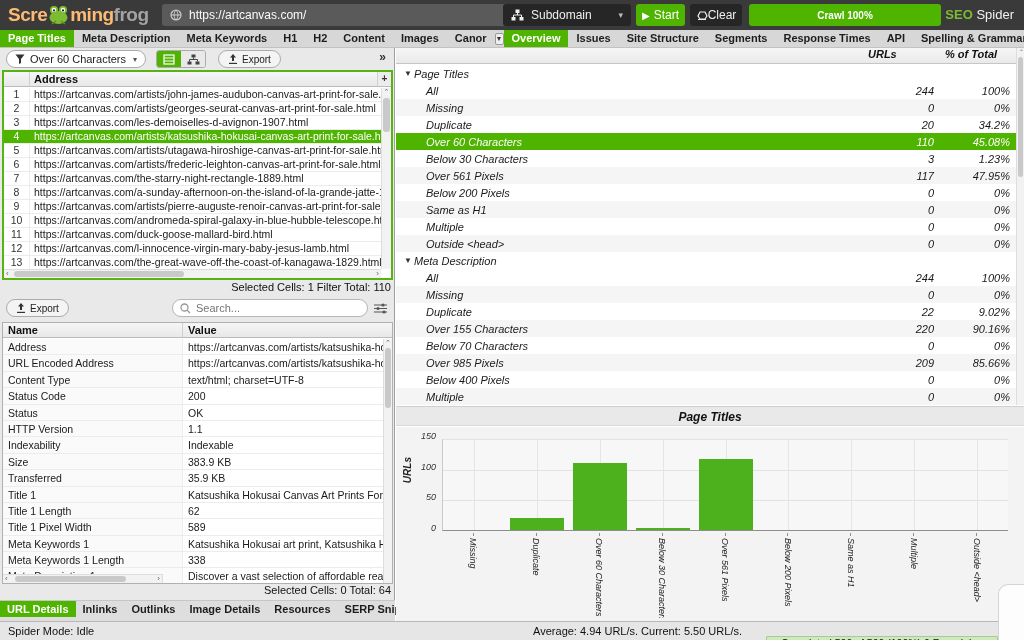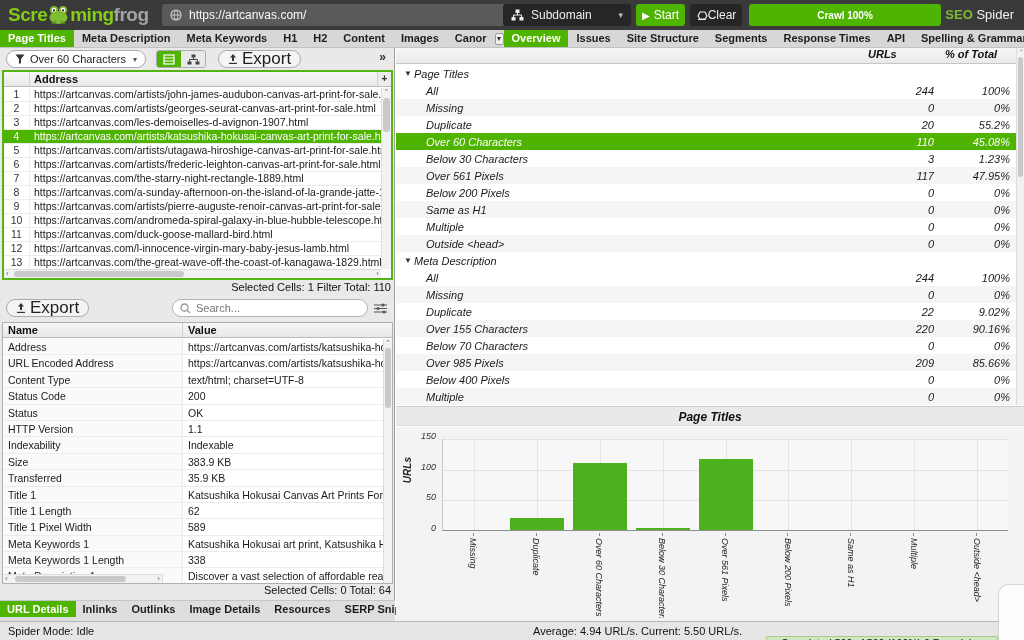--- a/index.html
+++ b/index.html
@@ -2,21 +2,21 @@
 <html><head>
 <meta charset="utf-8">
 <style>
   * { margin:0; padding:0; box-sizing:border-box; }
   body { font-family:"Liberation Sans", sans-serif; background:#888; }
   #app { position:relative; width:1024px; height:640px; background:#fff; overflow:hidden; }
 
   
   .topbar { position:absolute; left:0; top:0; width:1024px; height:30px; background:#3a3a3a; display:flex; align-items:center; }
   .logo { display:flex; align-items:center; margin-left:8px; font-size:19px; font-weight:bold; letter-spacing:-0.5px; }
-  .logo .white { color:#84cc16; }
+  .logo .white { color:#fdba74; }
   .logo .green { color:#a3a3a3; }
   .logo svg { margin:0 1px; }
   .urlbar { position:absolute; left:162px; top:4px; width:367px; height:22px; background:#5a5a5a; border-radius:3px; display:flex; align-items:center; color:#f0f0f0; font-size:12px; }
   .urlbar .globe { margin:0 7px 0 8px; display:flex; }
   .urlbar .url-text { flex:1; color:#fafafa; white-space:nowrap; overflow:hidden; }
   .urlbar .xicon { color:#ddd; font-size:11px; padding:0 6px; font-weight:bold; }
   .urlbar .caret { color:#ccc; font-size:9px; padding-right:7px; }
   .dropbtn { position:absolute; left:503px; top:4px; width:128px; height:22px; background:#262626; border-radius:3px; display:flex; align-items:center; color:#eee; font-size:12px; }
   .dropbtn svg { margin:0 7px 0 8px; }
   .dropbtn .lbl { flex:1; }
@@ -42,21 +42,21 @@
 
   
   .ltoolbar { position:absolute; left:0; top:0; width:100%; height:22px; display:flex; align-items:center; }
   .filterbox { margin-left:6px; width:140px; height:18px; background:#fff; border:1px solid #ababab; border-radius:9px; display:flex; align-items:center; font-size:11px; color:#222; }
   .filterbox svg { margin:0 5px 0 8px; }
   .filterbox .lbl { flex:1; white-space:nowrap; overflow:hidden; }
   .filterbox .caret { font-size:8px; color:#555; padding-right:8px; }
   .viewtoggle { margin-left:10px; display:flex; border:1px solid #ababab; border-radius:3px; overflow:hidden; height:18px; }
   .viewbtn { width:24px; display:flex; align-items:center; justify-content:center; background:#e9e9e9; }
   .viewbtn.active { background:#4fb400; }
-  .exportbtn { margin-left:12px; height:18px; padding:0 9px; background:#f4f4f4; border:1px solid #ababab; border-radius:9px; display:flex; align-items:center; gap:4px; font-size:17px; color:#222; }
+  .exportbtn { margin-left:12px; height:18px; padding:0 9px; background:#f4f4f4; border:1px solid #ababab; border-radius:9px; display:flex; align-items:center; gap:4px; font-size:10px; color:#222; }
   .chevrons { position:absolute; right:8px; top:2px; font-size:12px; color:#333; font-weight:bold; }
 
   
   .addr-table { position:absolute; left:2px; top:22px; width:391px; height:210px; background:#fff; border:2px solid #55b411; }
   .addr-header { height:15px; background:linear-gradient(#f6f6f6,#e8e8e8); border-bottom:1px solid #bbb; display:flex; font-size:11px; font-weight:bold; color:#111; }
   .addr-header .numcol { width:26px; border-right:1px solid #d0d0d0; }
   .addr-header .addrcol { flex:1; padding-left:4px; line-height:14px; }
   .addr-header .pluscol { width:14px; text-align:center; line-height:14px; border-left:1px solid #d0d0d0; font-size:10px; color:#333; background:#ececec; }
   .addr-rows { position:absolute; left:0; top:16px; right:10px; bottom:9px; overflow:hidden; }
   .addr-row { height:14px; display:flex; font-size:10.5px; border-bottom:1px solid #ececec; background:#fff; color:#1a1a1a; }
@@ -465,21 +465,21 @@
         <div class="ov-row striped">
           <span class="twisty"></span>
           <span class="lbl indent">Missing</span>
           <span class="urls">0</span>
           <span class="pct">0%</span>
         </div>
         <div class="ov-row">
           <span class="twisty"></span>
           <span class="lbl indent">Duplicate</span>
           <span class="urls">20</span>
-          <span class="pct">55.2%</span>
+          <span class="pct">34.2%</span>
         </div>
         <div class="ov-row selected">
           <span class="twisty"></span>
           <span class="lbl indent">Over 60 Characters</span>
           <span class="urls">110</span>
           <span class="pct">45.08%</span>
         </div>
         <div class="ov-row">
           <span class="twisty"></span>
           <span class="lbl indent">Below 30 Characters</span>

